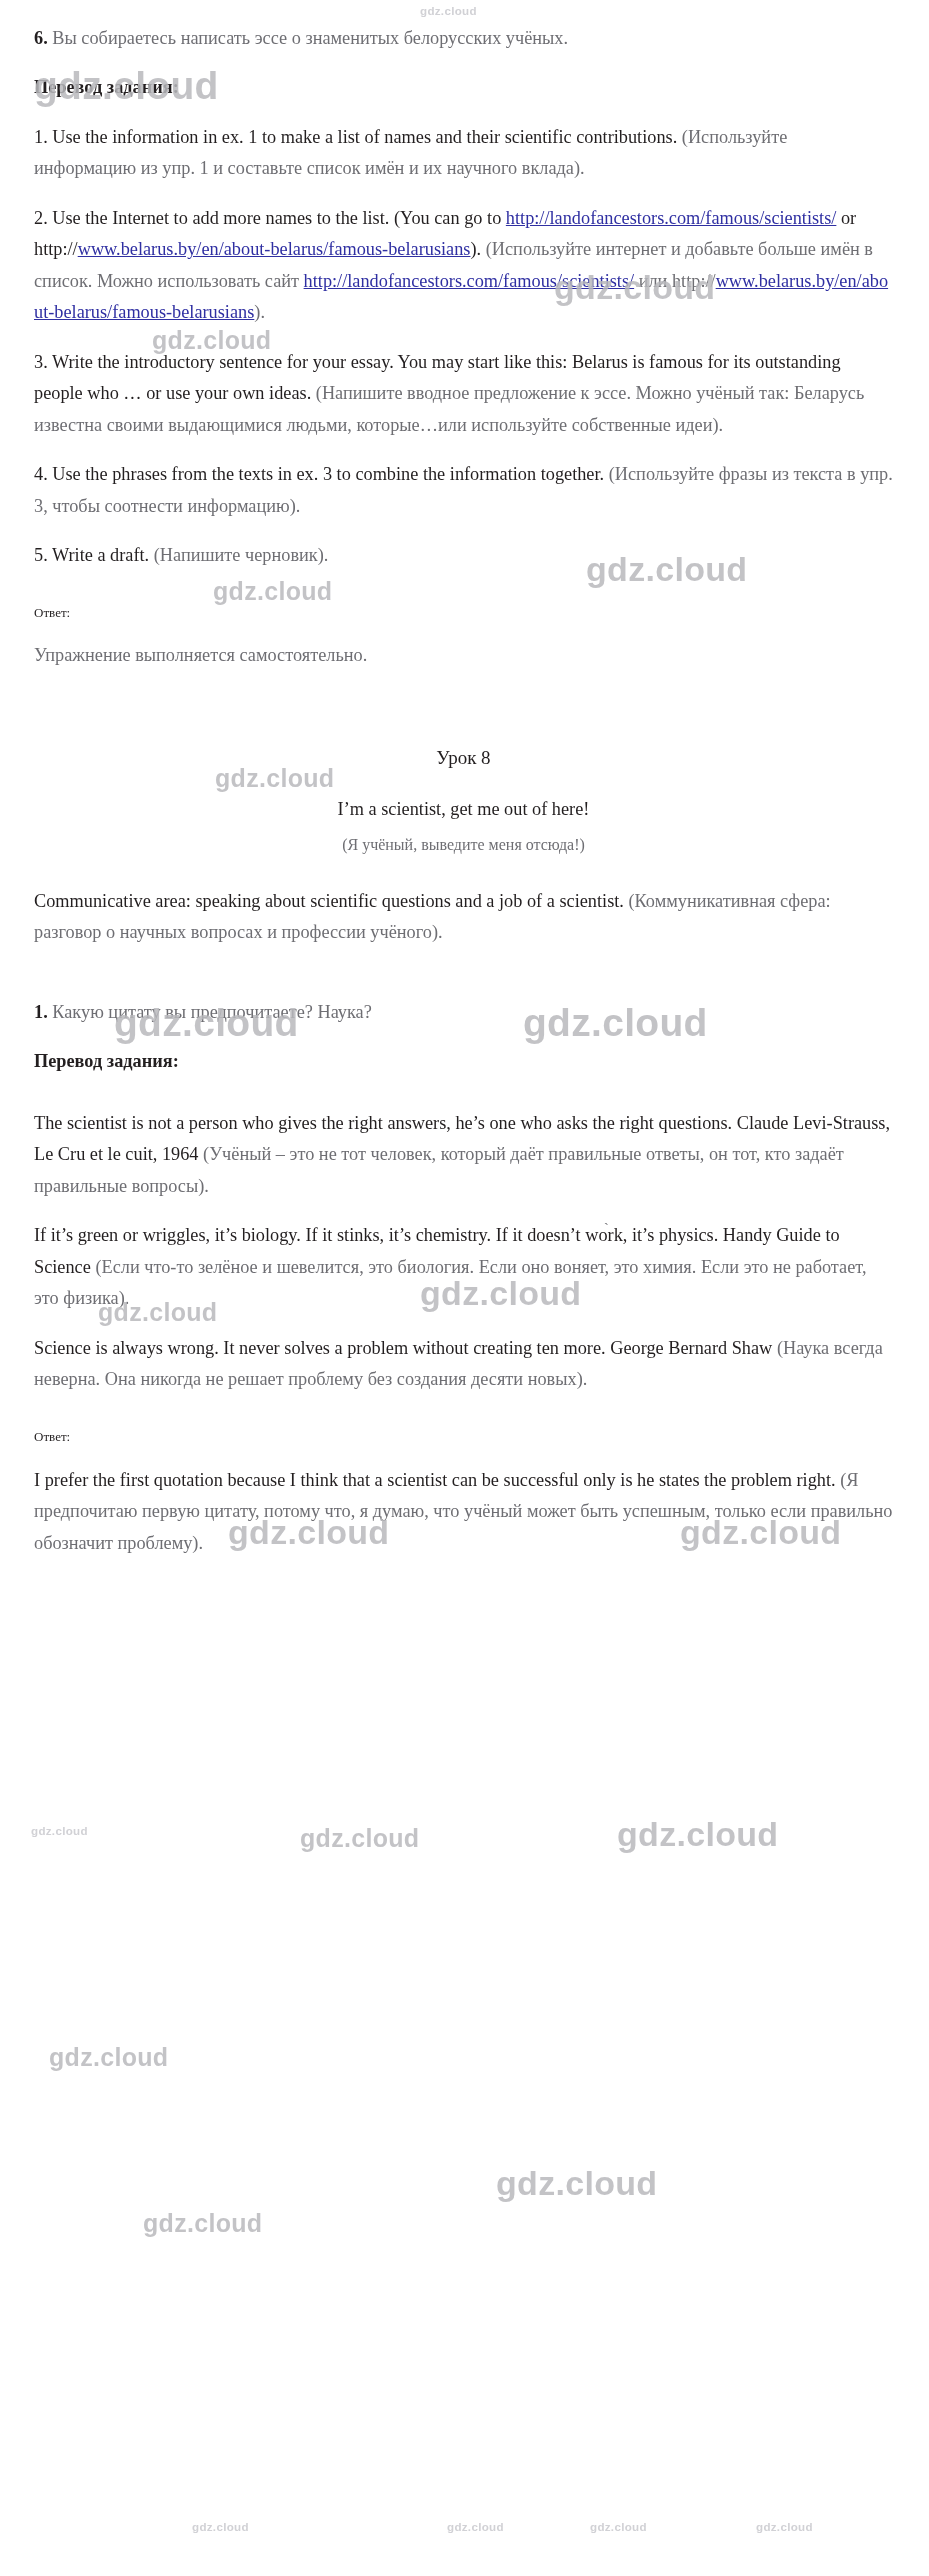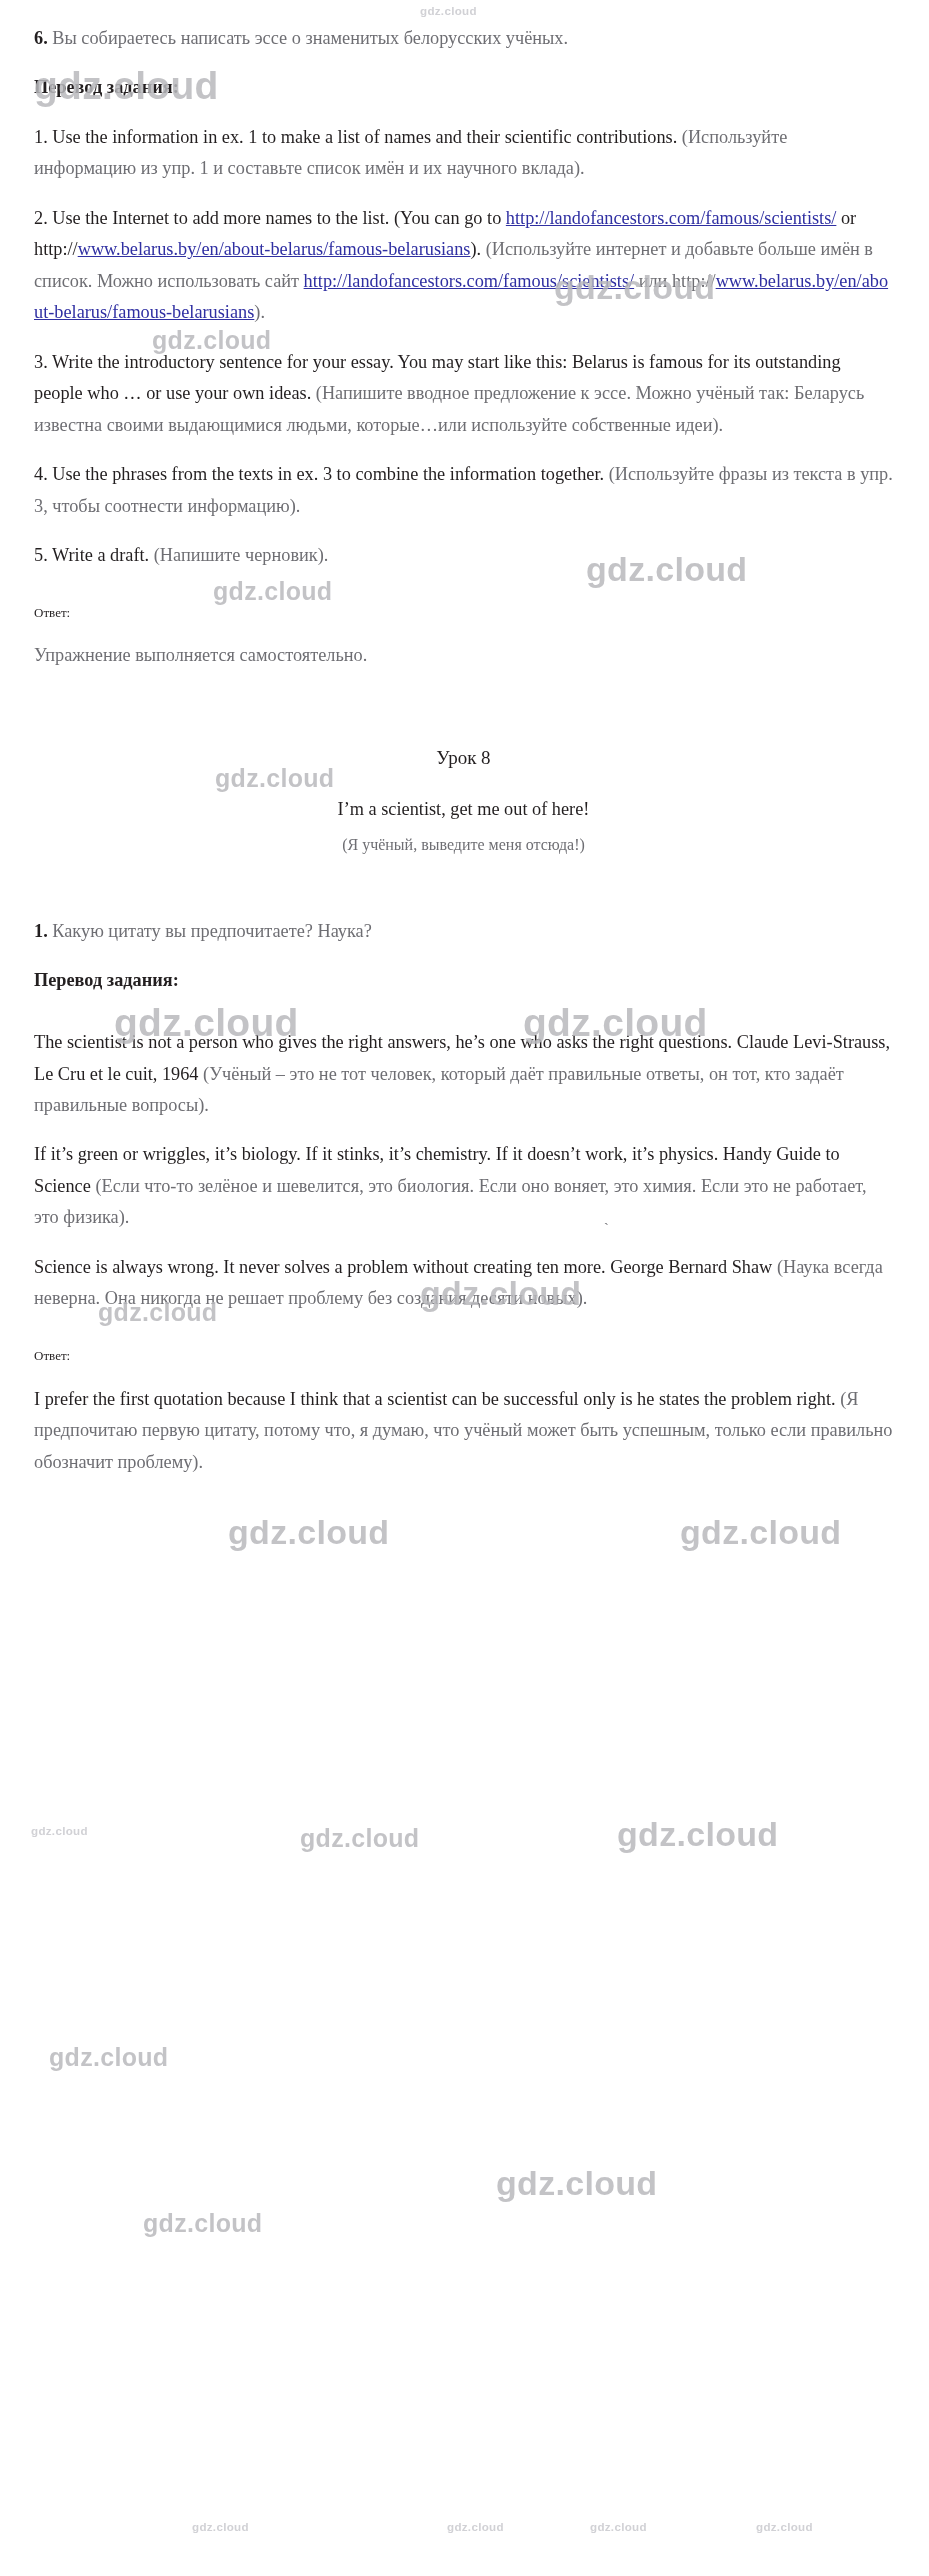--- a/index.html
+++ b/index.html
@@ -136,20 +136,24 @@
 
     <p class="answer-label">Ответ:</p>
     <p class="ru">Упражнение выполняется самостоятельно.</p>
 
     <div class="spacer-lg"></div>
 
     <p class="lesson-title">Урок 8</p>
     <p class="lesson-en">I’m a scientist, get me out of here!</p>
     <p class="lesson-ru">(Я учёный, выведите меня отсюда!)</p>
 
+    <p>
+      <span>Communicative area: speaking about scientific questions and a job of a scientist.</span>
+      <span class="ru">(Коммуникативная сфера: разговор о научных вопросах и профессии учёного).</span>
+    </p>
 
     <div class="spacer-md"></div>
 
     <p>
       <span class="num">1.</span>
       <span class="ru">Какую цитату вы предпочитаете? Наука?</span>
     </p>
 
     <p class="bold">Перевод задания:</p>
 

